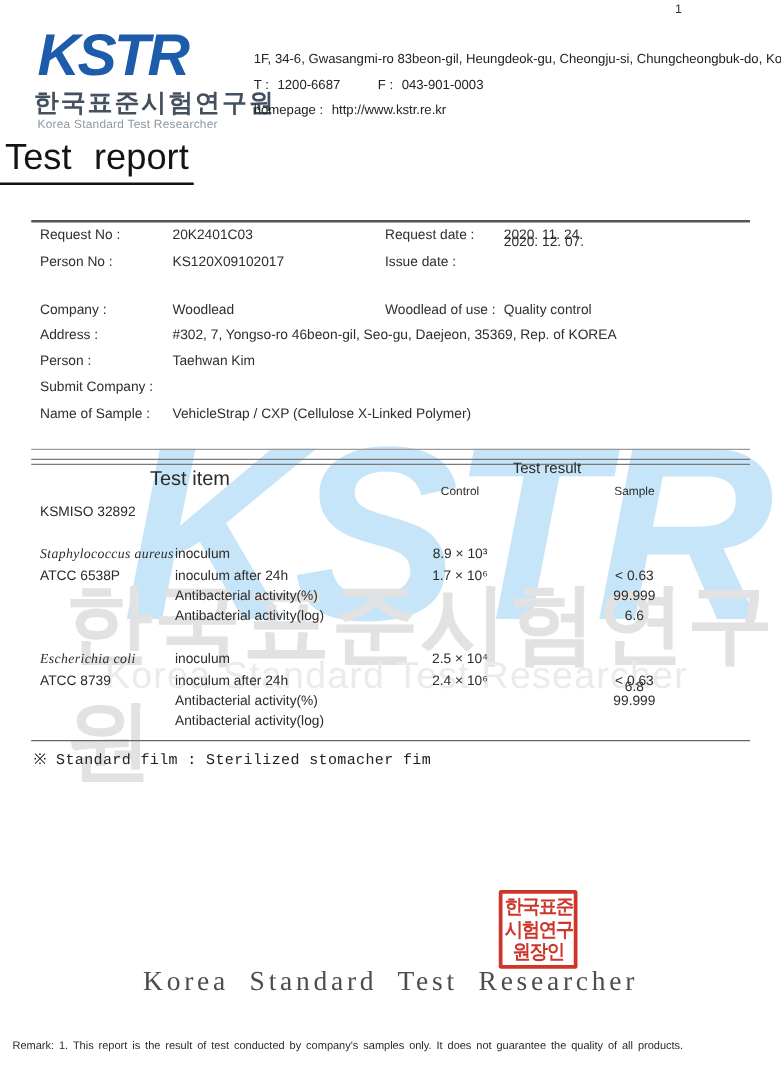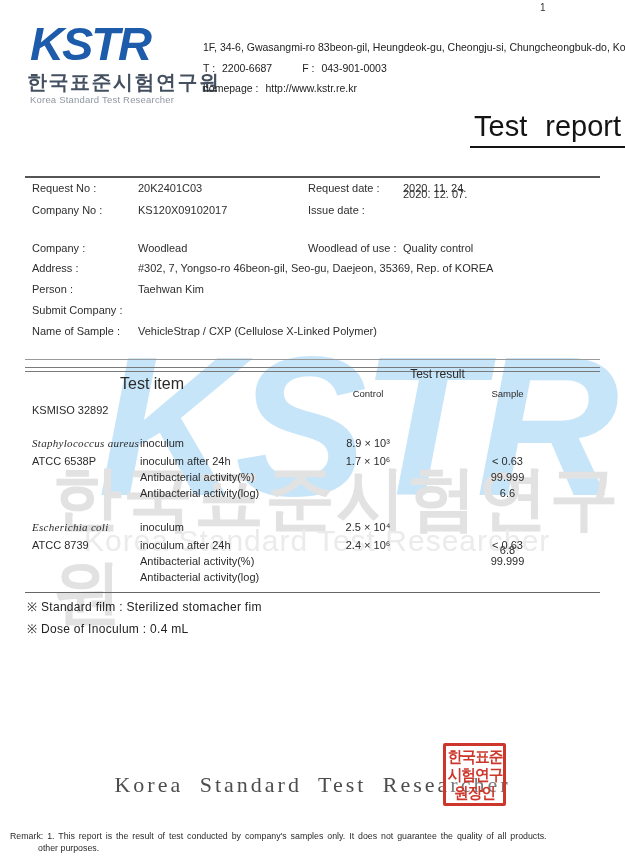--- a/index.html
+++ b/index.html
@@ -19,21 +19,21 @@
   
   .logo-kstr{left:30px;top:20px;font-size:47px;font-weight:bold;font-style:italic;
     color:#1d5bab;letter-spacing:-2px;line-height:1;}
   .logo-kr{left:27px;top:69px;font-size:20px;font-weight:bold;color:#445060;letter-spacing:1.5px;}
   .logo-en{left:30px;top:94px;font-size:9.5px;color:#9097a0;letter-spacing:0.2px;}
   .contact{left:203px;top:37px;font-size:10.5px;color:#222;line-height:20.5px;white-space:nowrap;}
   .contact .lbl{margin-right:4px;}
   .contact .gap{display:inline-block;width:30px;}
 
   
-  .title-wrap{left:0;top:110px;width:625px;text-align:right;}
+  .title-wrap{left:0;top:110px;width:625px;text-align:left;}
   .title{display:inline-block;font-size:29px;color:#141414;word-spacing:10px;
     border-bottom:2px solid #141414;padding:0 4px 3px 4px;}
 
   
   .rule{background:#555;height:1.5px;left:25px;width:575px;}
   .rule-1{top:176px;}
   .thin-rule{left:25px;width:575px;height:1px;background:#9a9a9a;top:359px;}
   .dbl-rule{left:25px;width:575px;height:3px;top:367px;border-top:1px solid #7a7a7a;border-bottom:1px solid #7a7a7a;background:transparent;}
   .bottom-rule{left:25px;width:575px;height:1px;background:#666;top:592px;}
 
@@ -59,31 +59,31 @@
   .method{left:32px;top:404px;font-size:11px;}
 
   .trow{font-size:11px;white-space:nowrap;}
   .c-org{position:absolute;left:32px;width:106px;}
   .c-org.it{font-family:"Liberation Serif",serif;font-style:italic;letter-spacing:0.3px;}
   .c-item{position:absolute;left:140px;width:180px;}
   .c-ctrl{position:absolute;left:318px;width:100px;text-align:center;}
   .c-samp{position:absolute;left:460px;width:95px;text-align:center;}
 
   
-  .note{left:27px;font-family:Liberation Sans, sans-serif;font-size:12px;color:#222;letter-spacing:0.3px;text-align:center;}
+  .note{left:27px;font-family:Liberation Mono, monospace;font-size:12px;color:#222;letter-spacing:0.3px;text-align:center;}
   .note-1{top:598px;}
   .note-2{top:620px;}
 
   
   .org-name{left:0;top:772px;width:625px;text-align:center;
     font-family:"Liberation Serif",serif;font-size:22px;color:#4d4d4d;
     letter-spacing:3px;word-spacing:8px;}
-  .stamp{left:399px;top:743px;width:55px;height:55px;border:3px solid #cd372b;
+  .stamp{left:399px;top:712px;width:55px;height:55px;border:3px solid #cd372b;
     border-radius:2px;display:flex;flex-direction:column;justify-content:space-around;
-    align-items:center;padding:1px;background:rgba(255,255,255,0.25);margin-left:44px;}
+    align-items:center;padding:1px;background:rgba(255,255,255,0.25);}
   .stamp .srow{font-size:14px;line-height:15px;font-weight:bold;color:#cd372b;
     letter-spacing:-1px;transform:scale(1.05,1.12);white-space:nowrap;}
 
   
   .remark{left:10px;top:831px;width:607px;font-size:8.8px;color:#2a2a2a;line-height:11.5px;}
   .remark .r1,.remark .r2{word-spacing:1.5px;}
   .remark .r3{padding-left:28px;}
 </style>
 </head>
 <body>
@@ -98,41 +98,41 @@
 
     <div class="abs page-number">1</div>
 
     <div class="abs logo-kstr">KSTR</div>
     <div class="abs logo-kr">한국표준시험연구원</div>
     <div class="abs logo-en">Korea Standard Test Researcher</div>
 
     <div class="abs contact">
       <div>1F, 34-6, Gwasangmi-ro 83beon-gil, Heungdeok-gu, Cheongju-si, Chungcheongbuk-do, Korea</div>
       <div>
-        <span class="lbl">T : </span><span>2200-6687</span><span class="gap"></span><span class="lbl">F : </span><span>043-901-0003</span>
+        <span class="lbl">T : </span><span>1200-6687</span><span class="gap"></span><span class="lbl">F : </span><span>043-901-0003</span>
       </div>
       <div>
         <span class="lbl">homepage : </span><span>http://www.kstr.re.kr</span>
       </div>
     </div>
 
     <div class="abs title-wrap">
       <span class="title">Test report</span>
     </div>
 
     <div class="abs rule rule-1"></div>
 
     <div class="frow">
       <span class="lab" style="top:182px">Request No :</span>
       <span class="val" style="top:182px">20K2401C03</span>
       <span class="lab2" style="top:182px">Request date :</span>
       <span class="val2" style="top:182px">2020. 11. 24.</span>
     </div>
     <div class="frow">
-      <span class="lab" style="top:204px">Company No :</span>
+      <span class="lab" style="top:204px">Person No :</span>
       <span class="val" style="top:204px">KS120X09102017</span>
       <span class="lab2" style="top:204px">Issue date :</span>
       <span class="val2" style="top:188px">2020. 12. 07.</span>
     </div>
 
     <div class="frow">
       <span class="lab" style="top:242px">Company :</span>
       <span class="val" style="top:242px">Woodlead</span>
       <span class="lab2" style="top:242px">Woodlead of use :</span>
       <span class="val2" style="top:242px">Quality control</span>
@@ -202,28 +202,26 @@
       <span class="c-samp" style="top:555px">99.999</span>
     </div>
     <div class="trow">
       <span class="c-item" style="top:571px">Antibacterial activity(log)</span>
       <span class="c-samp" style="top:544px">6.8</span>
     </div>
 
     <div class="abs bottom-rule"></div>
 
     <div class="abs note note-1">※ Standard film : Sterilized stomacher fim</div>
-    <div class="abs note note-2">※ Dose of Inoculum : 0.4 mL</div>
 
     <div class="abs org-name">Korea Standard Test Researcher</div>
     <div class="abs stamp">
       <div class="srow">한국표준</div>
       <div class="srow">시험연구</div>
       <div class="srow">원장인</div>
     </div>
 
     <div class="abs remark">
       <div class="r1">Remark: 1. This report is the result of test conducted by company's samples only. It does not guarantee the quality of all products.</div>
-      <div class="r3">other purposes.</div>
     </div>
 
   </div>
 </div>
 
 </body></html>

